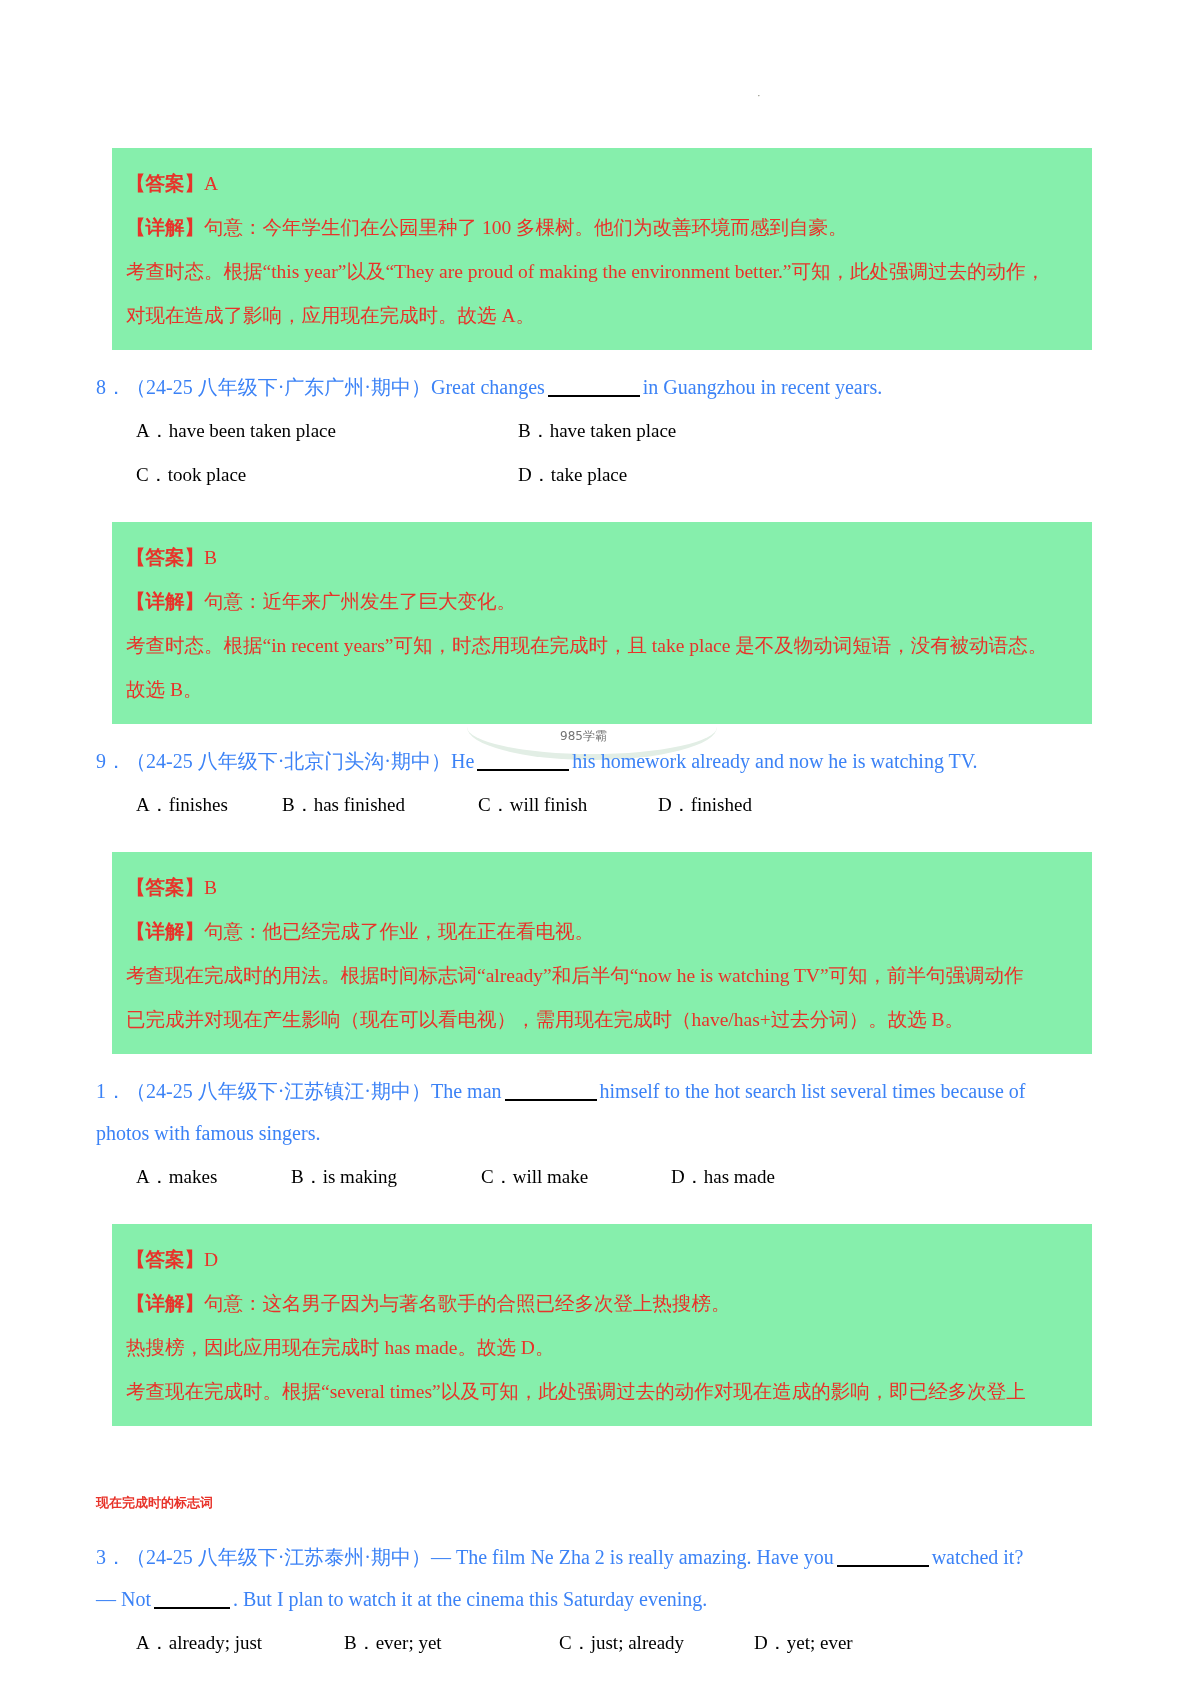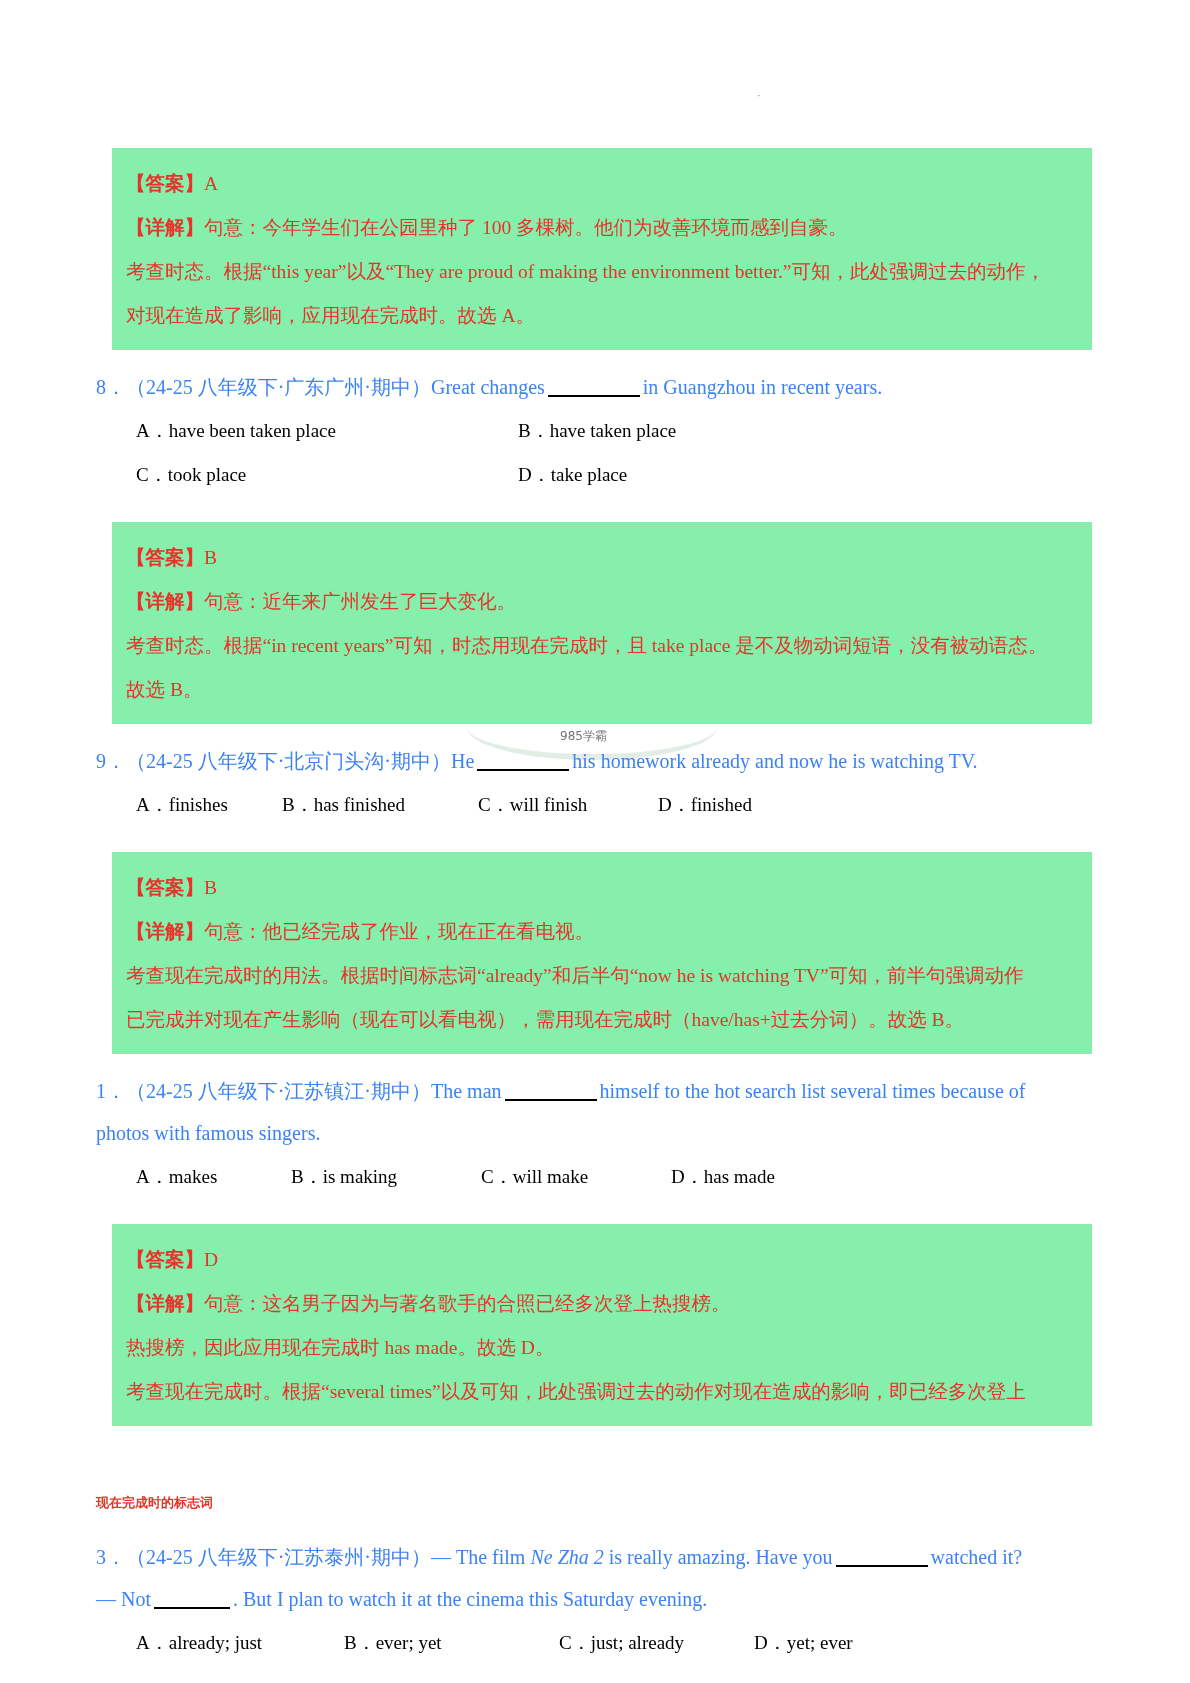--- a/index.html
+++ b/index.html
@@ -122,21 +122,21 @@
   .blank {
     display: inline-block;
     width: 92px;
     border-bottom: 2px solid #000;
     vertical-align: -3px;
     margin: 0 3px;
   }
   .blank.short {
     width: 76px;
   }
-  .ital { font-style: italic; }
+  .ital { }
 
   
   .opts {
     font-size: 19px;
     line-height: 42px;
     margin: 2px 0 0 0;
     padding-left: 40px;
     position: relative;
     color: #000;
   }

